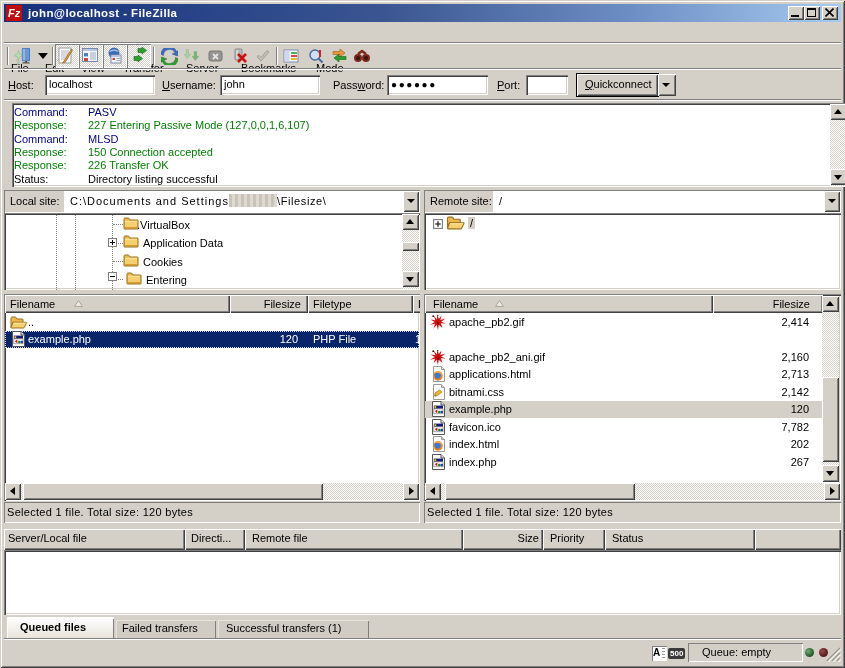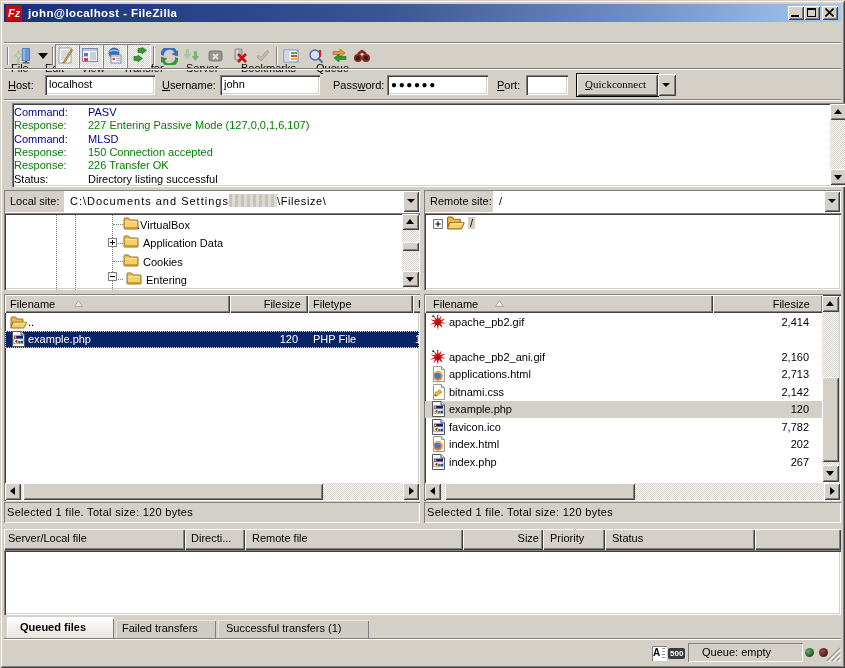--- a/index.html
+++ b/index.html
@@ -4,21 +4,21 @@
 <style>
 * { margin:0; padding:0; box-sizing:border-box; }
 html,body { width:845px; height:668px; overflow:hidden; }
 body { font-family:"Liberation Sans", sans-serif; font-size:11px; color:#000; }
 #win {
   position:relative; width:845px; height:668px; background:#d4d0c8;
   box-shadow: inset 1px 1px 0 #d4d0c8, inset -1px -1px 0 #404040,
               inset 2px 2px 0 #fff, inset -2px -2px 0 #808080;
 }
 .abs { position:absolute; }
-.bevel { box-shadow: inset 1px 1px 0 #fff, inset -1px -1px 0 #404040, inset 2px 2px 0 #d4d0c8, inset -2px -2px 0 #808080; font-family: Liberation Serif, serif; }
+.bevel { box-shadow: inset 1px 1px 0 #fff, inset -1px -1px 0 #404040, inset 2px 2px 0 #d4d0c8, inset -2px -2px 0 #808080; }
 .sunk1 { box-shadow: inset 1px 1px 0 #808080, inset -1px -1px 0 #fff; }
 .sunk2 { box-shadow: inset 1px 1px 0 #808080, inset 2px 2px 0 #404040, inset -1px -1px 0 #fff, inset -2px -2px 0 #d4d0c8; }
 .stipple { background: repeating-conic-gradient(#ffffff 0% 25%, #d4d0c8 0% 50%); background-size:2px 2px; }
 .white { background:#fff; }
 .vsep { width:2px; border-left:1px solid #808080; border-right:1px solid #fff; }
 .hsep { height:2px; border-top:1px solid #808080; border-bottom:1px solid #fff; }
 
 
 #titlebar { left:4px; top:4px; width:837px; height:18px;
   background:linear-gradient(90deg,#16317d 0%,#3a5591 45%,#6d8ec4 75%,#a6caf0 100%); }
@@ -125,21 +125,21 @@
   </div>
 </div>
 
 <div class="abs" id="menubar" style="left:4px;top:22px;width:837px;height:28px;margin-top:36px;">
   <span class="menuitem" style="left:7px">File</span>
   <span class="menuitem" style="left:41px">Edit</span>
   <span class="menuitem" style="left:77px">View</span>
   <span class="menuitem" style="left:119px">Transfer</span>
   <span class="menuitem" style="left:182px">Server</span>
   <span class="menuitem" style="left:237px">Bookmarks</span>
-  <span class="menuitem" style="left:312px">Queue</span>
+  <span class="menuitem" style="left:312px">Mode</span>
 </div>
 <div class="abs hsep" style="left:4px;top:42px;width:837px"></div>
 
 <div class="abs" id="toolbar" style="left:4px;top:44px;width:837px;height:25px;">
   <div class="abs vsep" style="left:3px;top:3px;height:18px"></div>
   <svg class="abs" style="left:10px;top:3px" width="18" height="18" viewBox="0 0 18 18">
     <path d="M4.5 3.5 L5.8 7.2 L9.5 8.5 L5.8 9.8 L4.5 13.5 L3.2 9.8 L-0.5 8.5 L3.2 7.2 Z" fill="#b9dcb0" stroke="#8cba84" stroke-width="0.6"></path>
     <path d="M2 12.5 l2.5 1.5 -1.5 2.5 3 -1" fill="#b9dcb0" stroke="#8cba84" stroke-width="0.6"></path>
     <rect x="7.8" y="1" width="8.2" height="13.2" rx="1" fill="#4a77bd"></rect>
     <rect x="8.6" y="1.8" width="3" height="11.6" fill="#8fb4e4"></rect>

